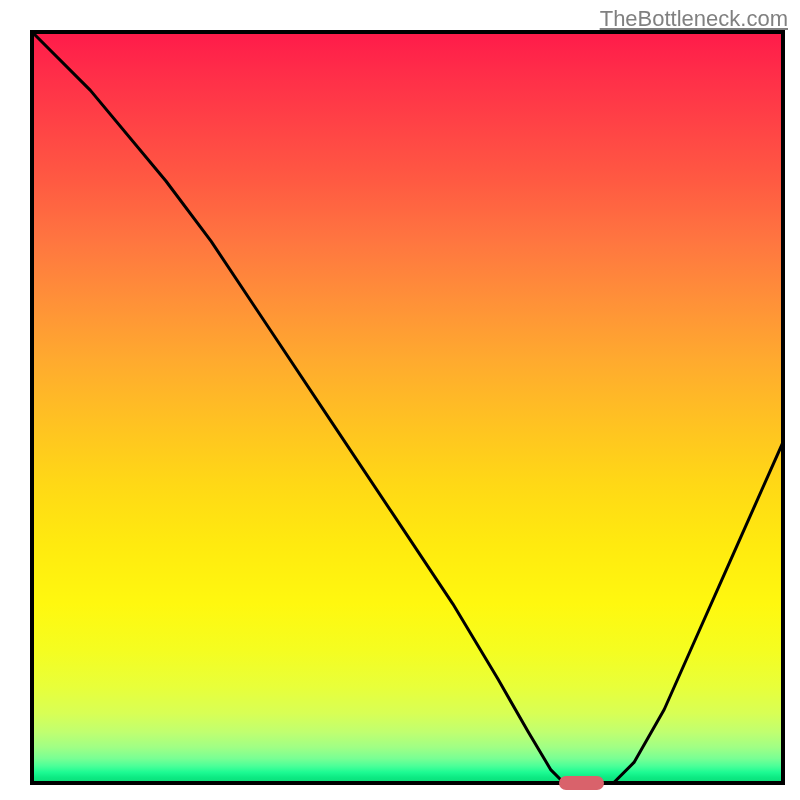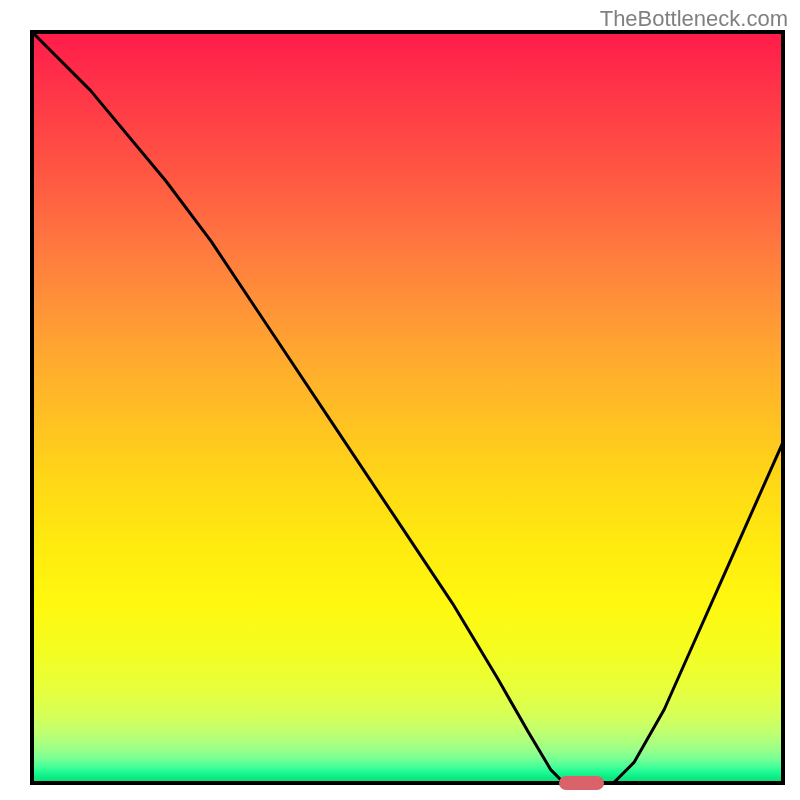--- a/index.html
+++ b/index.html
@@ -16,20 +16,21 @@
     position: relative;
   }
   .watermark {
     position: absolute;
     top: 6px;
     right: 12px;
     color: #808080;
     font-size: 22px;
     font-weight: 500;
     z-index: 10;
+    text-decoration: underline;
   }
   .plot-area {
     position: absolute;
     left: 30px;
     top: 30px;
     width: 755px;
     height: 755px;
   }
   .gradient-bg {
     position: absolute;

